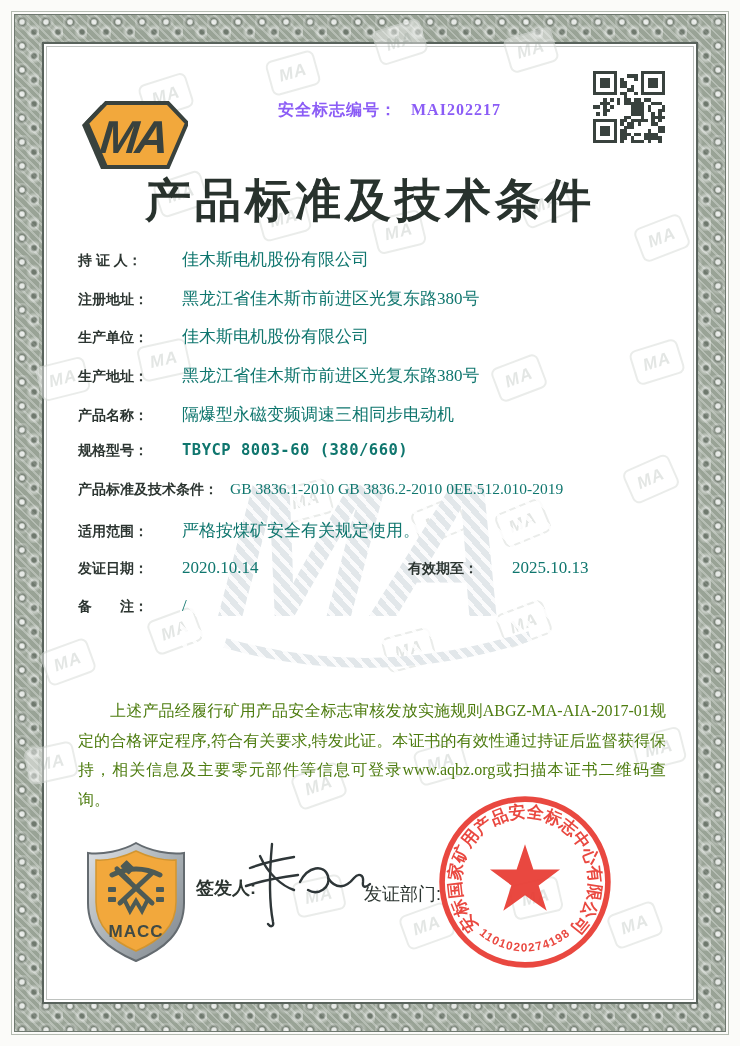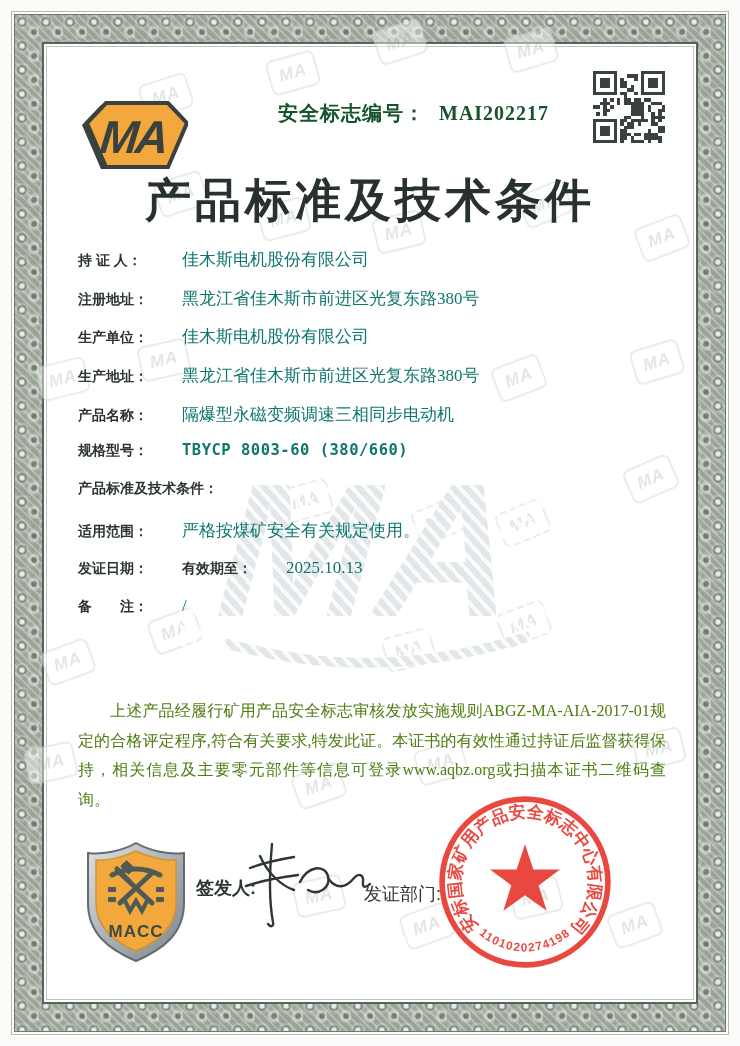--- a/index.html
+++ b/index.html
@@ -21,21 +21,21 @@
   .chip{position:absolute;width:46px;height:32px;border:2px solid rgba(148,158,150,.20);
         border-radius:7px;background:rgba(255,255,255,.45);
         color:rgba(148,158,150,.26);font-weight:bold;font-style:italic;font-size:17px;
         display:flex;align-items:center;justify-content:center;letter-spacing:1px;}
   .wm-center{position:absolute;left:180px;top:438px;width:390px;height:250px;z-index:1;pointer-events:none;}
   .wm-stripes{position:absolute;left:180px;top:438px;width:390px;height:250px;z-index:1;pointer-events:none;
         background:repeating-linear-gradient(48deg, rgba(255,255,255,.85) 0 4px, rgba(255,255,255,0) 4px 10px);}
   
   .content{position:absolute;inset:0;z-index:2;}
   .abs{position:absolute;}
-  .certline{left:278px;top:100px;font-size:20px;font-weight:bold;letter-spacing:1px;color:#14532d;}
+  .certline{left:278px;top:100px;font-size:16px;font-weight:bold;letter-spacing:1px;color:#8b5cf6;}
   .certline .num{font-family:"Liberation Serif",serif;font-weight:bold;letter-spacing:1px;margin-left:14px;}
   .title{left:0;top:170px;width:740px;text-align:center;
          font-family:"Liberation Serif","DejaVu Serif",serif;font-weight:bold;
          font-size:46px;letter-spacing:4px;color:#28322d;}
   .rows{left:78px;top:248px;width:592px;}
   .row{display:flex;align-items:baseline;height:38.7px;}
   .lbl{font-weight:bold;font-size:14px;color:#2c3531;white-space:pre;flex:0 0 auto;min-width:104px;}
   .row.wide .lbl{min-width:0;margin-right:12px;}
   .val{font-family:"Liberation Serif","DejaVu Serif",serif;font-size:17px;color:#0f766e;}
   .val.mono{font-family:"DejaVu Sans Mono","Liberation Mono",monospace;font-size:15.5px;letter-spacing:.5px;font-weight:bold;}
@@ -262,27 +262,29 @@
       <div class="row">
         <span class="lbl">产品名称：</span>
         <span class="val">隔爆型永磁变频调速三相同步电动机</span>
       </div>
       <div class="row">
         <span class="lbl">规格型号：</span>
         <span class="val mono">TBYCP 8003-60 (380/660)</span>
       </div>
       <div class="row wide">
         <span class="lbl">产品标准及技术条件：</span>
+        <span class="val std">GB 3836.1-2010 GB 3836.2-2010 0EE.512.010-2019</span>
       </div>
       <div class="row">
         <span class="lbl">适用范围：</span>
         <span class="val">严格按煤矿安全有关规定使用。</span>
       </div>
       <div class="row">
         <span class="lbl">发证日期：</span>
+        <span class="val d1">2020.10.14</span>
         <span class="lbl">有效期至：</span>
         <span class="val">2025.10.13</span>
       </div>
       <div class="row">
         <span class="lbl">备　　注：</span>
         <span class="val">/</span>
       </div>
     </div>
 
     <div class="abs statement">上述产品经履行矿用产品安全标志审核发放实施规则ABGZ-MA-AIA-2017-01规定的合格评定程序,符合有关要求,特发此证。本证书的有效性通过持证后监督获得保持，相关信息及主要零元部件等信息可登录www.aqbz.org或扫描本证书二维码查询。</div>

